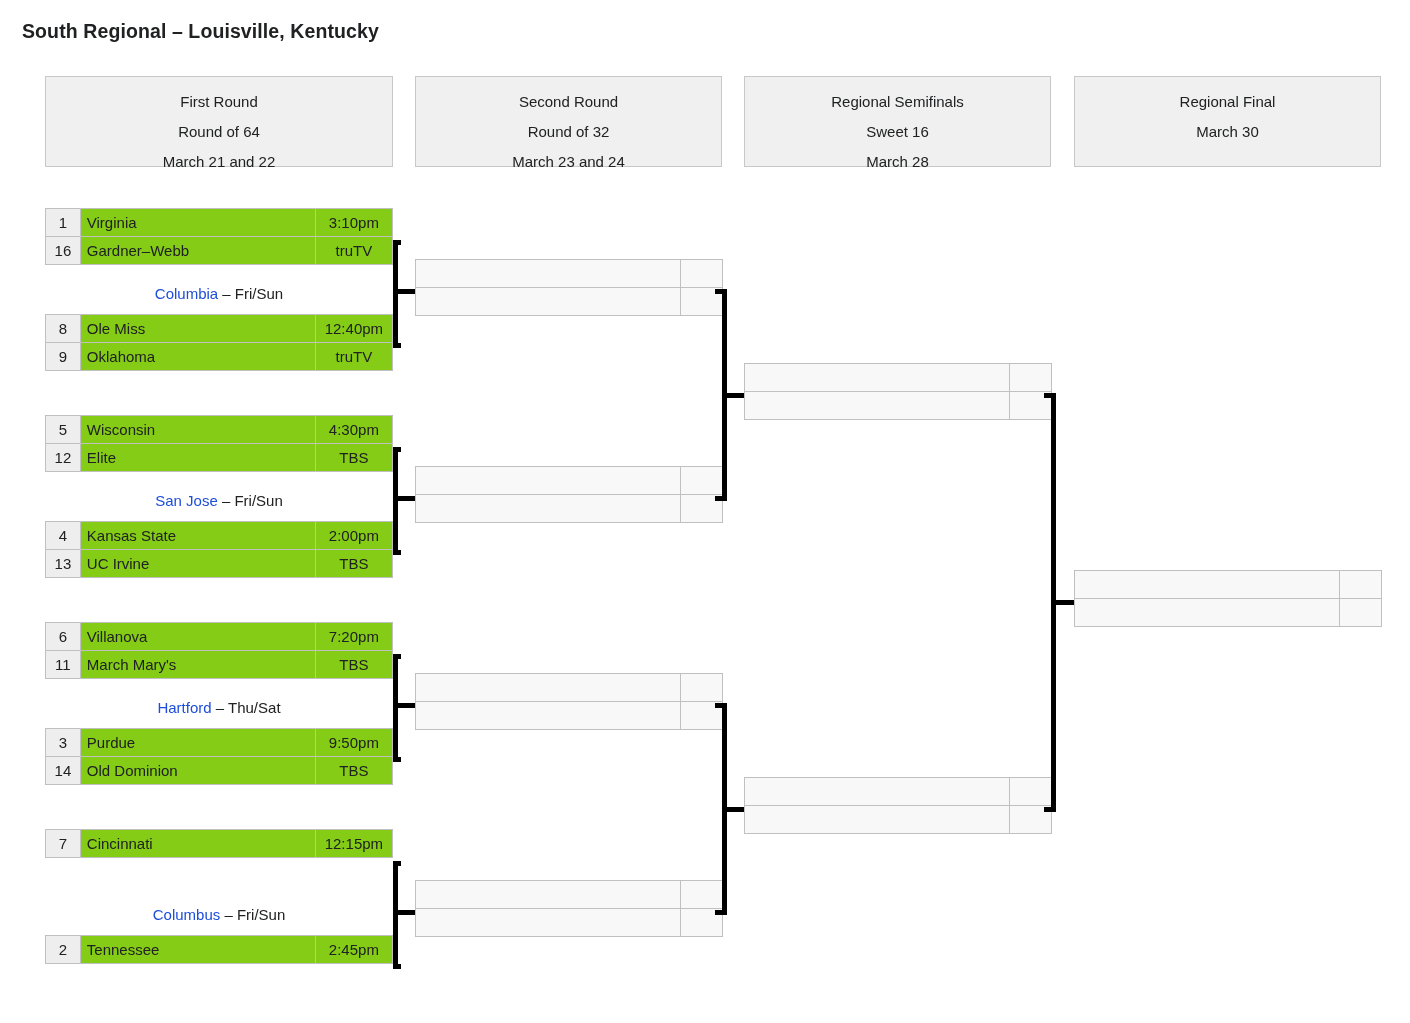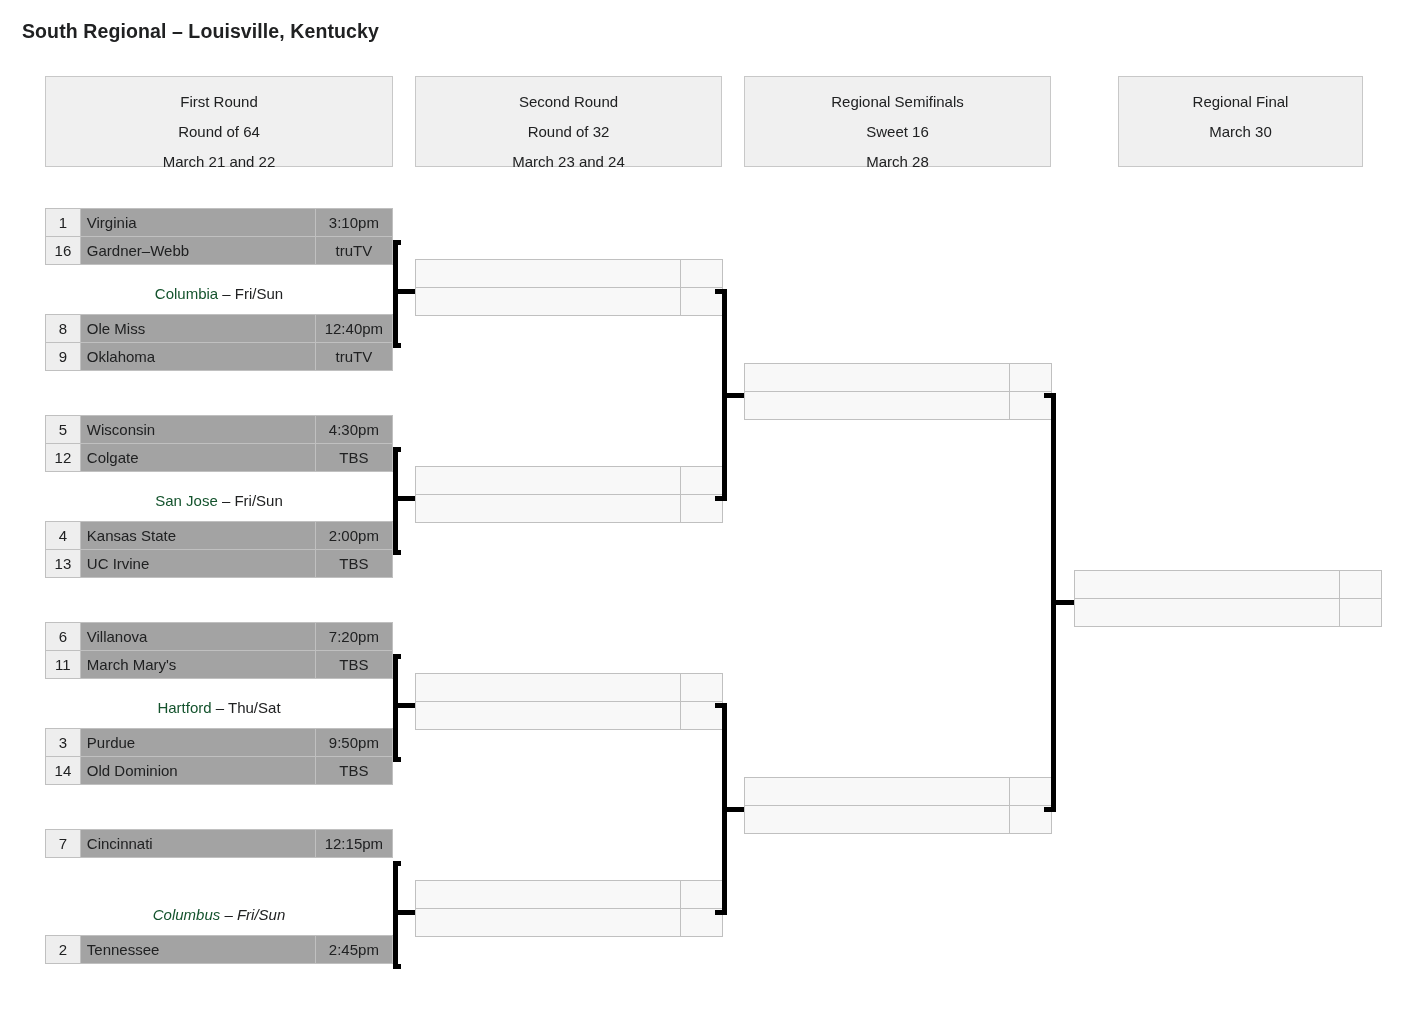--- a/index.html
+++ b/index.html
@@ -47,21 +47,21 @@
     box-sizing: border-box;
     border-collapse: collapse;
     font-size: 15px;
     table-layout: fixed;
   }
   .match-table td {
     border: 1px solid #c0c0c0;
     height: 28px;
     padding: 0 6px;
     box-sizing: border-box;
-    background: #a3a3a3;
+    background: #84cc16;
     white-space: nowrap;
     overflow: hidden;
   }
   .match-table td.seed {
     width: 32px;
     text-align: center;
     background: #eeeeee;
     padding: 0 2px;
   }
   .match-table td.team {
@@ -78,21 +78,21 @@
   .venue {
     position: absolute;
     width: 348px;
     text-align: center;
     font-size: 15px;
     line-height: 22px;
     white-space: nowrap;
     color: #202122;
   }
   .venue .venue-link {
-    color: #14532d;
+    color: #1d4ed8;
     text-decoration: none;
     cursor: pointer;
   }
 
   
   .adv-box {
     position: absolute;
     box-sizing: border-box;
     border-collapse: collapse;
     table-layout: fixed;
@@ -138,21 +138,21 @@
   <span class="rh-line">Round of 32</span>
   <span class="rh-line">March 23 and 24</span>
 </div>
 
 <div class="round-header" style="left:744px; top:76px; width:307px; height:91px;">
   <span class="rh-line">Regional Semifinals</span>
   <span class="rh-line">Sweet 16</span>
   <span class="rh-line">March 28</span>
 </div>
 
-<div class="round-header" style="left:1074px; top:76px; width:245px; height:91px;margin-left:44px;">
+<div class="round-header" style="left:1074px; top:76px; width:307px; height:91px;">
   <span class="rh-line">Regional Final</span>
   <span class="rh-line">March 30</span>
 </div>
 
 <table class="match-table" style="left:45px; top:208px; width:348px;">
   <tbody>
       <tr>
     <td class="seed">1</td>
     <td class="team">Virginia</td>
     <td class="info">3:10pm</td>
@@ -185,21 +185,21 @@
 
 <table class="match-table" style="left:45px; top:415px; width:348px;">
   <tbody>
       <tr>
     <td class="seed">5</td>
     <td class="team">Wisconsin</td>
     <td class="info">4:30pm</td>
   </tr>
   <tr>
     <td class="seed">12</td>
-    <td class="team">Colgate</td>
+    <td class="team">Elite</td>
     <td class="info">TBS</td>
   </tr>
 </tbody>
   </table>
 <div class="venue" style="left:45px; top:490px;">
   <span class="venue-link">San Jose</span>
   <span>– Fri/Sun</span>
 </div>
 <table class="match-table" style="left:45px; top:521px; width:348px;">
   <tbody>
@@ -251,21 +251,21 @@
 
 <table class="match-table" style="left:45px; top:829px; width:348px;">
   <tbody>
       <tr>
     <td class="seed">7</td>
     <td class="team">Cincinnati</td>
     <td class="info">12:15pm</td>
   </tr>
 </tbody>
   </table>
-<div class="venue" style="left:45px; top:904px;font-style:italic;">
+<div class="venue" style="left:45px; top:904px;">
   <span class="venue-link">Columbus</span>
   <span>– Fri/Sun</span>
 </div>
 <table class="match-table" style="left:45px; top:935px; width:348px;">
   <tbody>
       <tr>
     <td class="seed">2</td>
     <td class="team">Tennessee</td>
     <td class="info">2:45pm</td>
   </tr>

